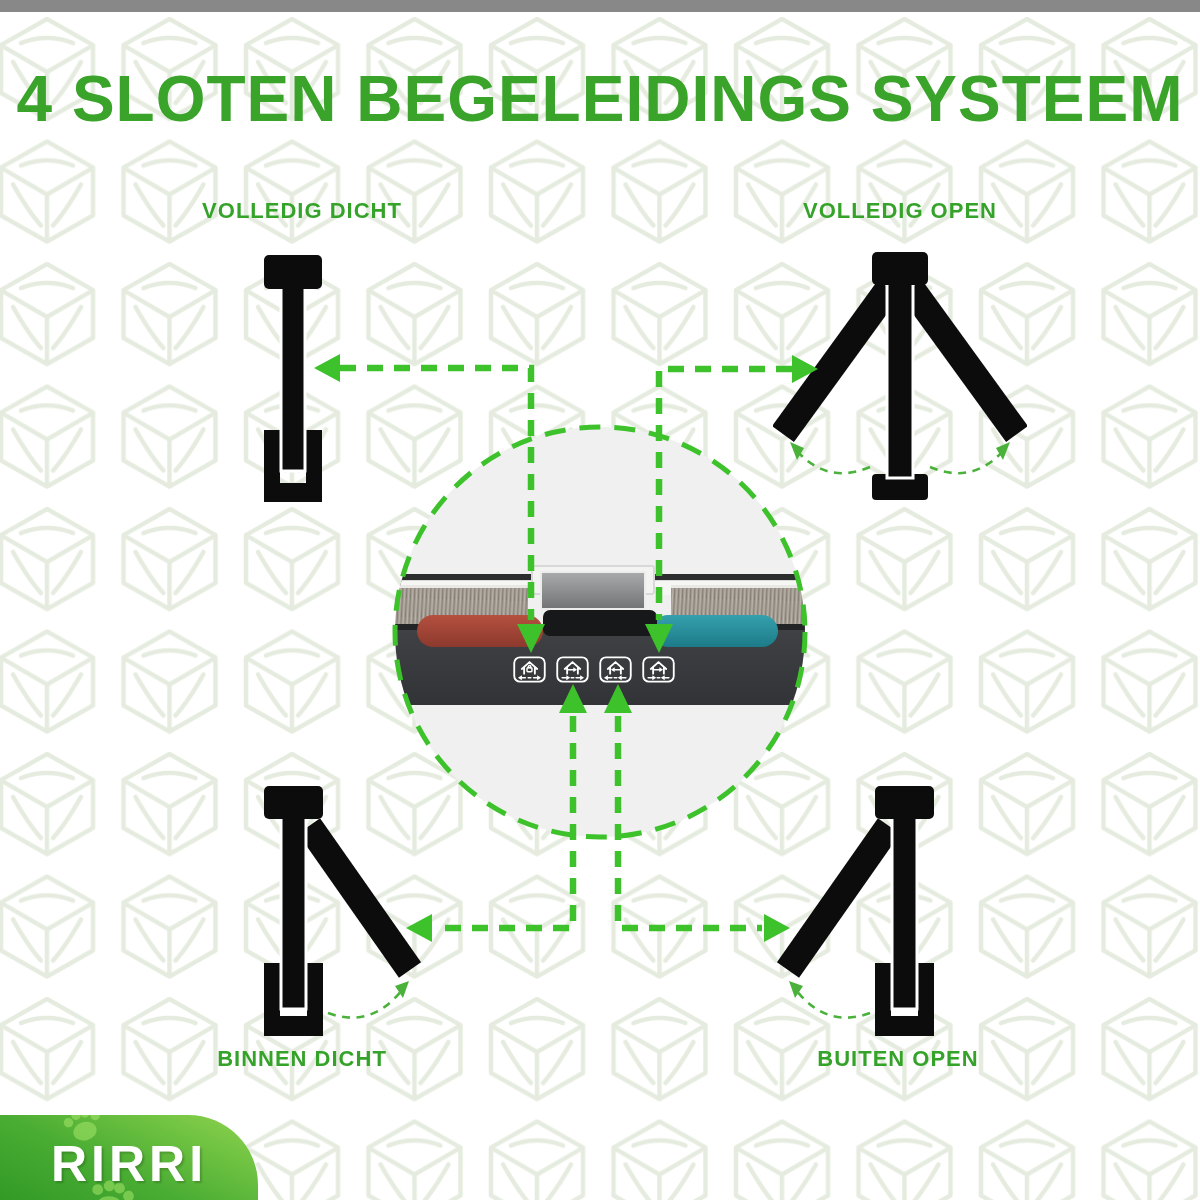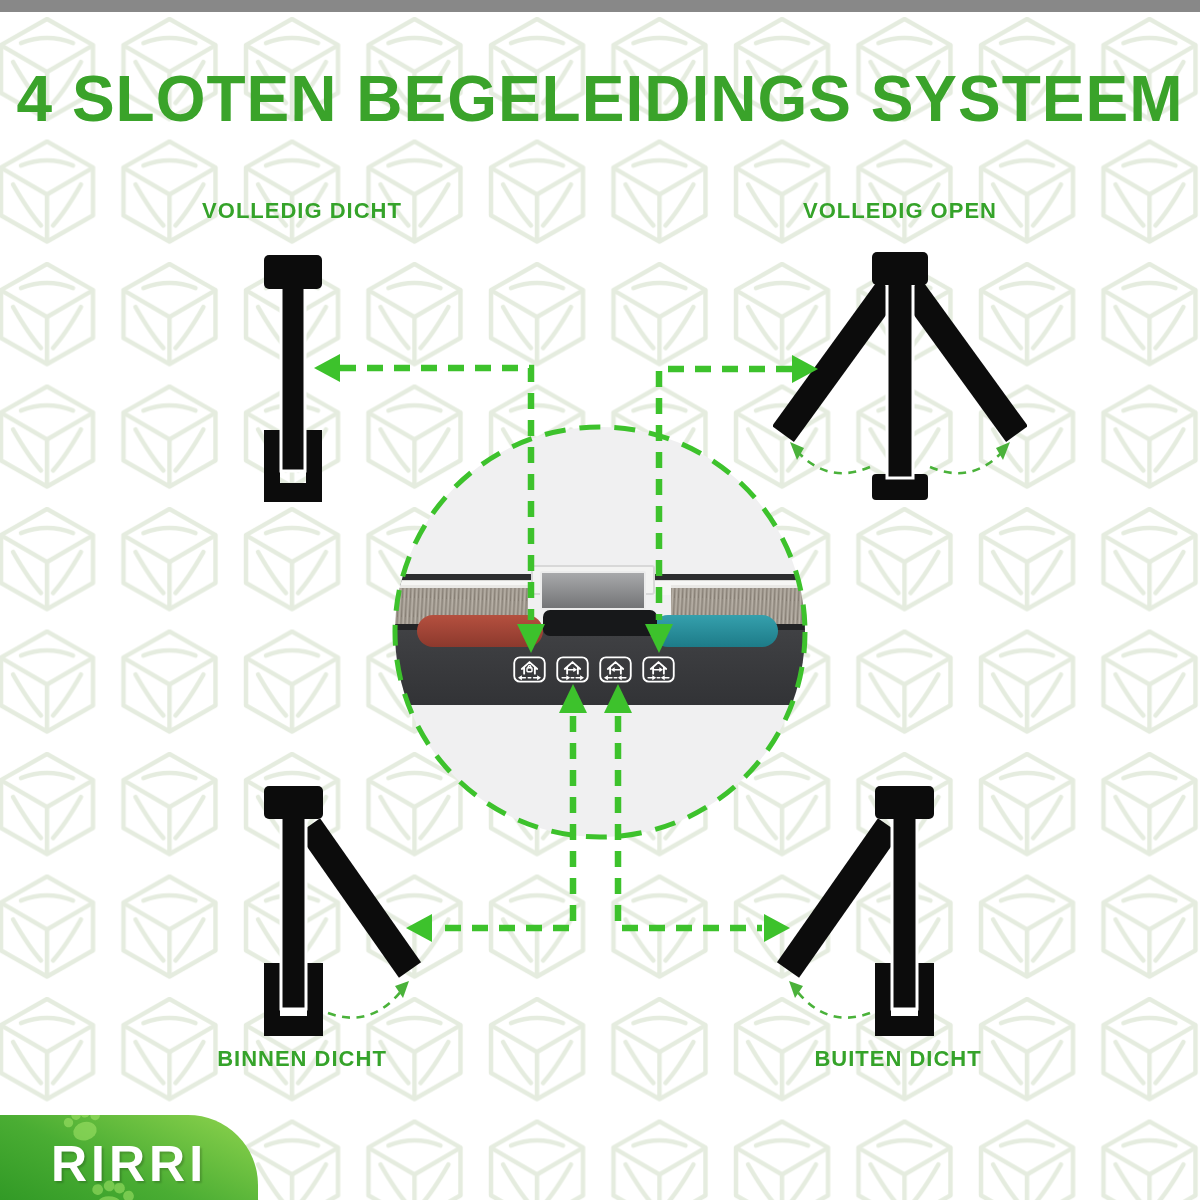--- a/index.html
+++ b/index.html
@@ -73,21 +73,21 @@
       </pattern>
     </defs>
     <rect width="1200" height="1200" fill="url(#cubes)"></rect>
   </svg>
 
   <div class="title">4 SLOTEN BEGELEIDINGS SYSTEEM</div>
 
   <div class="quad-label lbl-tl">VOLLEDIG DICHT</div>
   <div class="quad-label lbl-bl">BINNEN DICHT</div>
   <div class="quad-label lbl-tr">VOLLEDIG OPEN</div>
-  <div class="quad-label lbl-br">BUITEN DICHT</div>
+  <div class="quad-label lbl-br">BUITEN OPEN</div>
 
   <svg class="flap-icon fi-tl" width="58" height="247" viewBox="0 0 58 247">
     <path d="M0,175 L16,175 L16,228 L42,228 L42,175 L58,175 L58,247 L0,247 Z" fill="#0c0c0c"></path>
     <rect x="17" y="30" width="24" height="186" fill="#0c0c0c" stroke="#ffffff" stroke-width="3"></rect>
     <rect x="0" y="0" width="58" height="34" rx="5" fill="#0c0c0c"></rect>
   </svg>
 
   <svg class="flap-icon fi-tr" width="254" height="250" viewBox="0 0 254 250">
     <line x1="116" y1="36" x2="10" y2="182" stroke="#0c0c0c" stroke-width="27"></line>
     <line x1="138" y1="36" x2="244" y2="182" stroke="#0c0c0c" stroke-width="27"></line>

